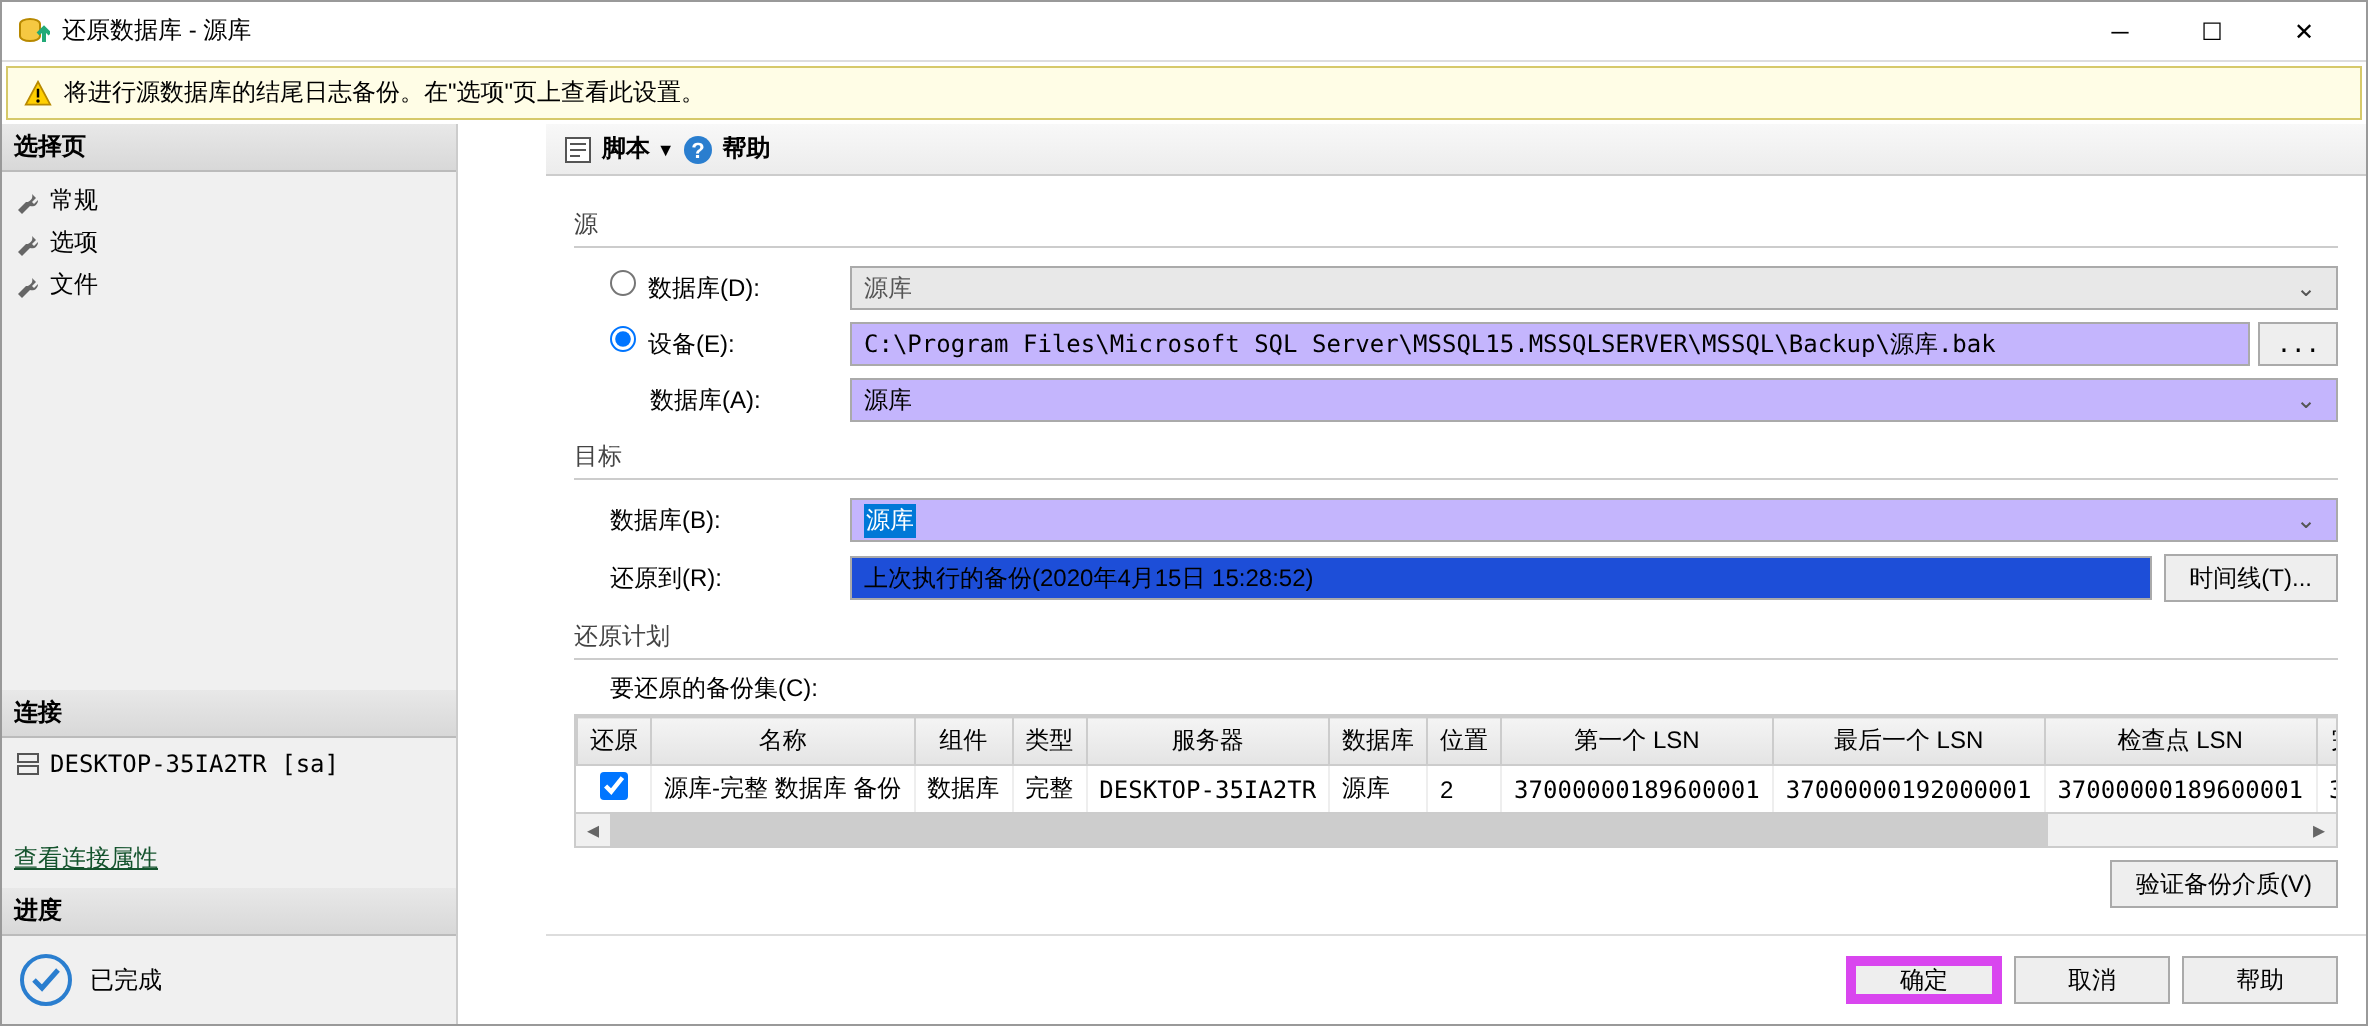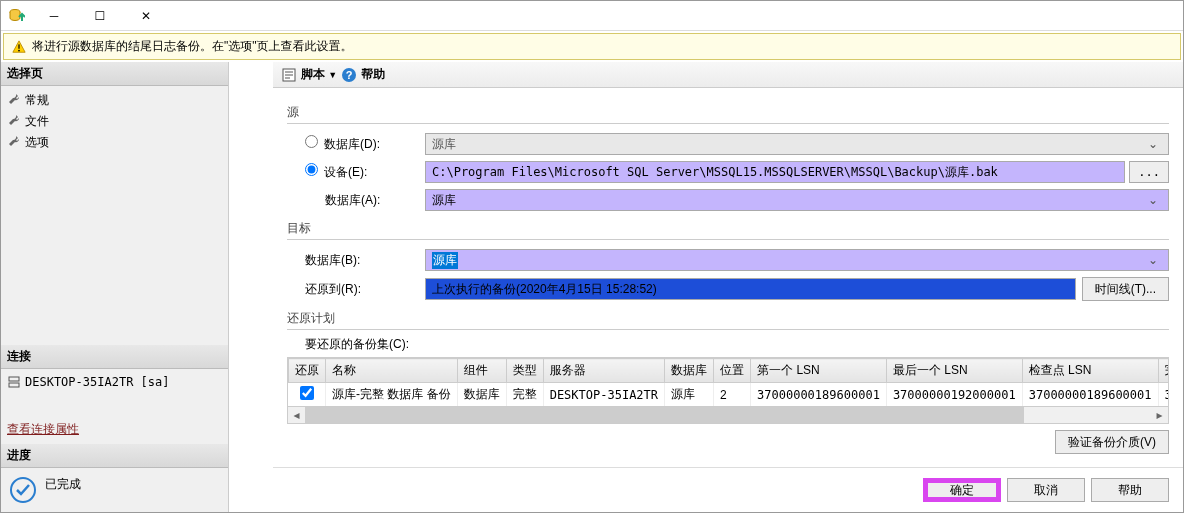--- a/index.html
+++ b/index.html
@@ -9,25 +9,25 @@
 .titlebar .icon { width: 16px; height: 16px; margin-right: 6px; }
 .title-text { flex: 1; font-size: 12px; }
 .winbtns { display: flex; }
 .winbtn { width: 46px; height: 28px; display: flex; align-items: center; justify-content: center; font-family: "Segoe MDL2 Assets", sans-serif; }
 .warning-bar { background: #fffde6; border: 1px solid #d6c96a; padding: 4px 8px; display: flex; align-items: center; margin: 2px; }
 .warn-icon { width: 14px; height: 14px; margin-right: 6px; }
 .body-row { flex: 1; display: flex; min-height: 0; }
 .sidebar { width: 228px; background: #f0f0f0; border-right: 1px solid #ccc; display: flex; flex-direction: column; }
 .side-section-header { background: linear-gradient(#e8e8e8,#d8d8d8); border-bottom: 1px solid #bbb; padding: 3px 6px; font-weight: bold; }
 .side-items { padding: 4px 6px; }
-.side-item { display: flex; align-items: flex-start; padding: 2px 0; }
+.side-item { display: flex; align-items: flex-end; padding: 2px 0; }
 .side-item .ficon { width: 14px; height: 14px; margin-right: 4px; }
-.side-link { color: #7f1d1d; text-decoration: underline; padding: 2px 0; display: block; }
+.side-link { color: #14532d; text-decoration: underline; padding: 2px 0; display: block; }
 .side-spacer { flex: 1; }
-.progress-row { display: flex; align-items: flex-start; padding: 8px; }
+.progress-row { display: flex; align-items: center; padding: 8px; }
 .check-circle { width: 28px; height: 28px; margin-right: 8px; }
 .main { flex: 1; display: flex; flex-direction: column; min-width: 0; padding-left: 44px; }
 .toolbar { background: linear-gradient(#f8f8f8,#ececec); border-bottom: 1px solid #ccc; padding: 4px 8px; display: flex; align-items: center; gap: 4px; }
 .tool-icon { width: 16px; height: 16px; }
 .toolbar b { font-weight: bold; }
 .content { padding: 10px 14px 4px 14px; overflow: hidden; display: flex; flex-direction: column; flex: 1; }
 .group-label { color: #444; border-bottom: 1px solid #ccc; padding-bottom: 2px; margin-bottom: 6px; margin-top: 6px; }
 .form-row { display: flex; align-items: center; margin: 3px 0 3px 18px; }
 .form-label { width: 120px; }
 .form-label.indent { padding-left: 20px; }
@@ -35,21 +35,21 @@
 .text-field { flex: 1; border: 1px solid #aaa; background: #c4b5fd; height: 22px; padding: 2px 6px; display: flex; align-items: center; font-family: Consolas, monospace; font-size: 12px; }
 .text-field.grey { background: #e8e8e8; color: #555; font-family: inherit; }
 .text-field.readonly { background: #1d4ed8; font-family: inherit; }
 .selected-text { background: #0078d7; color: #fff; padding: 0 1px; }
 .combo-arrow { width: 18px; text-align: center; color: #555; }
 .btn-small { border: 1px solid #aaa; background: #eee; height: 22px; padding: 0 8px; margin-left: 4px; display: flex; align-items: center; justify-content: center; font-family: Consolas, monospace; min-width: 36px; }
 .btn { border: 1px solid #aaa; background: #eee; height: 24px; padding: 0 12px; margin-left: 6px; display: flex; align-items: center; cursor: default; }
 .btn.primary { border: 5px solid #d946ef; font-family: Liberation Mono, monospace; }
 .table-wrap { border: 1px solid #ccc; margin-top: 4px; overflow-x: auto; }
 table { border-collapse: collapse; width: 100%; table-layout: auto; }
-th { background: linear-gradient(#f4f4f4,#e4e4e4); border: 1px solid #ccc; padding: 3px 6px; text-align: left; font-weight: normal; white-space: nowrap; }
+th { background: linear-gradient(#f4f4f4,#e4e4e4); border: 1px solid #ccc; padding: 3px 6px; text-align: center; font-weight: normal; white-space: nowrap; }
 td { border-right: 1px solid #eee; padding: 3px 6px; white-space: nowrap; }
 td.mono { font-family: Consolas, monospace; }
 .cb { width: 14px; height: 14px; }
 .hscroll { height: 17px; border: 1px solid #ccc; border-top: none; display: flex; align-items: center; background: #f0f0f0; }
 .hscroll .arrow { width: 17px; text-align: center; color: #666; }
 .hscroll .track { flex: 1; height: 100%; position: relative; background: #f0f0f0; }
 .hscroll .thumb { position: absolute; left: 0; top: 0; bottom: 0; width: 85%; background: #cdcdcd; }
 .verify-row { display: flex; justify-content: flex-end; margin-top: 6px; }
 .footer { display: flex; justify-content: flex-end; padding: 10px 14px; border-top: 1px solid #ddd; }
 .footer .btn { min-width: 78px; justify-content: center; }
@@ -58,20 +58,21 @@
 <body>
 
 <div class="window">
 
   <div class="titlebar">
     <svg class="icon" viewBox="0 0 16 16">
         <ellipse cx="6" cy="4" rx="5" ry="2.5" fill="#f5c842" stroke="#b88900"></ellipse>
         <path d="M1 4v6c0 1.4 2.2 2.5 5 2.5s5-1.1 5-2.5V4" fill="#f5c842" stroke="#b88900"></path>
         <path d="M10 9l3-3 3 3M13 6v7" stroke="#2a7" stroke-width="2" fill="none"></path>
       </svg>
+    <span class="title-text">还原数据库 - 源库</span>
     <div class="winbtns">
       <div class="winbtn">─</div>
       <div class="winbtn">☐</div>
       <div class="winbtn">✕</div>
     </div>
   </div>
 
   <div class="warning-bar">
     <svg class="warn-icon" viewBox="0 0 16 16">
         <path d="M8 1L15 14H1z" fill="#ffcf00" stroke="#b88900"></path>
@@ -88,27 +89,27 @@
         <div class="side-item">
           <svg class="ficon" viewBox="0 0 14 14">
               <path d="M9 2a3 3 0 0 1-3 4L2 10l2 2 4-4a3 3 0 0 0 4-3l-2 2-1-1 2-2z" fill="#666"></path>
             </svg>
           <span>常规</span>
         </div>
         <div class="side-item">
           <svg class="ficon" viewBox="0 0 14 14">
               <path d="M9 2a3 3 0 0 1-3 4L2 10l2 2 4-4a3 3 0 0 0 4-3l-2 2-1-1 2-2z" fill="#666"></path>
             </svg>
+          <span>选项</span>
+        </div>
+        <div class="side-item">
+          <svg class="ficon" viewBox="0 0 14 14">
+              <path d="M9 2a3 3 0 0 1-3 4L2 10l2 2 4-4a3 3 0 0 0 4-3l-2 2-1-1 2-2z" fill="#666"></path>
+            </svg>
           <span>文件</span>
-        </div>
-        <div class="side-item">
-          <svg class="ficon" viewBox="0 0 14 14">
-              <path d="M9 2a3 3 0 0 1-3 4L2 10l2 2 4-4a3 3 0 0 0 4-3l-2 2-1-1 2-2z" fill="#666"></path>
-            </svg>
-          <span>选项</span>
         </div>
       </div>
       <div class="side-spacer"></div>
       <div class="side-section-header">连接</div>
       <div class="side-items">
         <div class="side-item">
           <svg class="ficon" viewBox="0 0 14 14">
               <rect x="2" y="2" width="10" height="4" fill="none" stroke="#555"></rect>
               <rect x="2" y="8" width="10" height="4" fill="none" stroke="#555"></rect>
             </svg>

